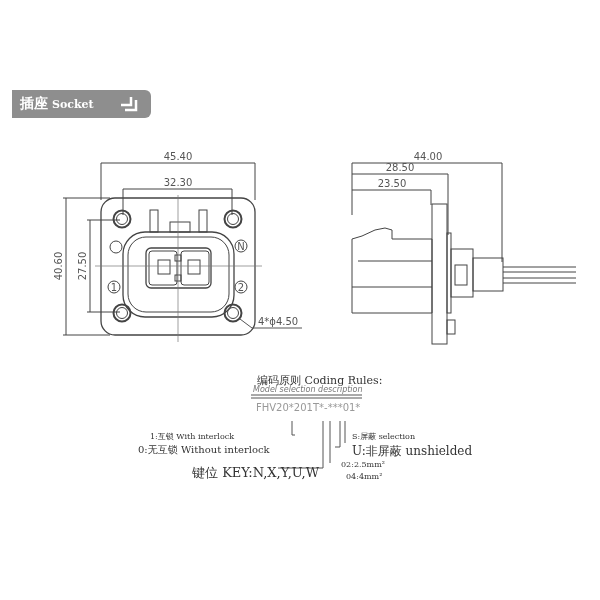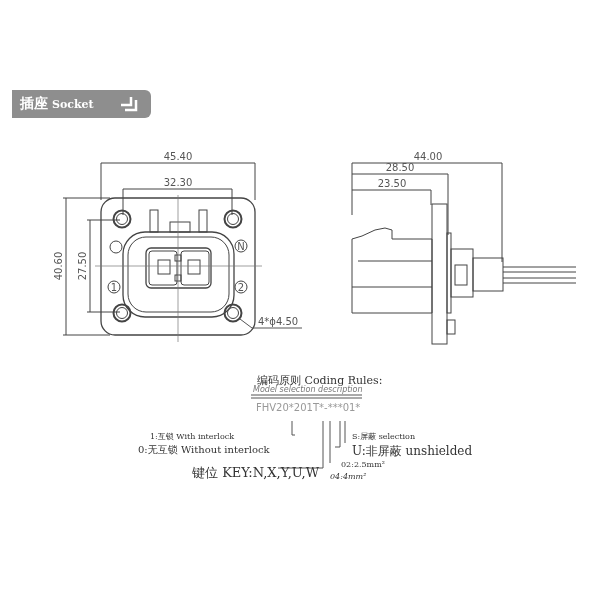--- a/index.html
+++ b/index.html
@@ -128,13 +128,13 @@
 
 <div class="txt" style="left:257px;top:373px;font-size:11px;">编码原则 Coding Rules:</div>
 <div class="txt" style="left:253px;top:385px;font-size:8px;color:#777;font-family:'DejaVu Sans',sans-serif;font-style:italic;">Model selection description</div>
 <div class="txt" style="left:256px;top:402px;font-size:10px;color:#999;font-family:'DejaVu Sans',sans-serif;">FHV20*201T*-***01*</div>
 <div class="txt" style="left:150px;top:431px;font-size:8px;">1:互锁 With interlock</div>
 <div class="txt" style="left:138px;top:443px;font-size:10px;">0:无互锁 Without interlock</div>
 <div class="txt" style="left:192px;top:464px;font-size:13px;">键位 KEY:N,X,Y,U,W</div>
 <div class="txt" style="left:352px;top:431px;font-size:8px;">S:屏蔽 selection</div>
 <div class="txt" style="left:352px;top:443px;font-size:12px;">U:非屏蔽  unshielded</div>
 <div class="txt" style="left:341px;top:460px;font-size:8px;">02:2.5mm²</div>
-<div class="txt" style="left:330px;top:472px;font-size:8px;font-style:italic;">04:4mm²</div>
+<div class="txt" style="left:346px;top:472px;font-size:8px;">04:4mm²</div>
 
 </body></html>

